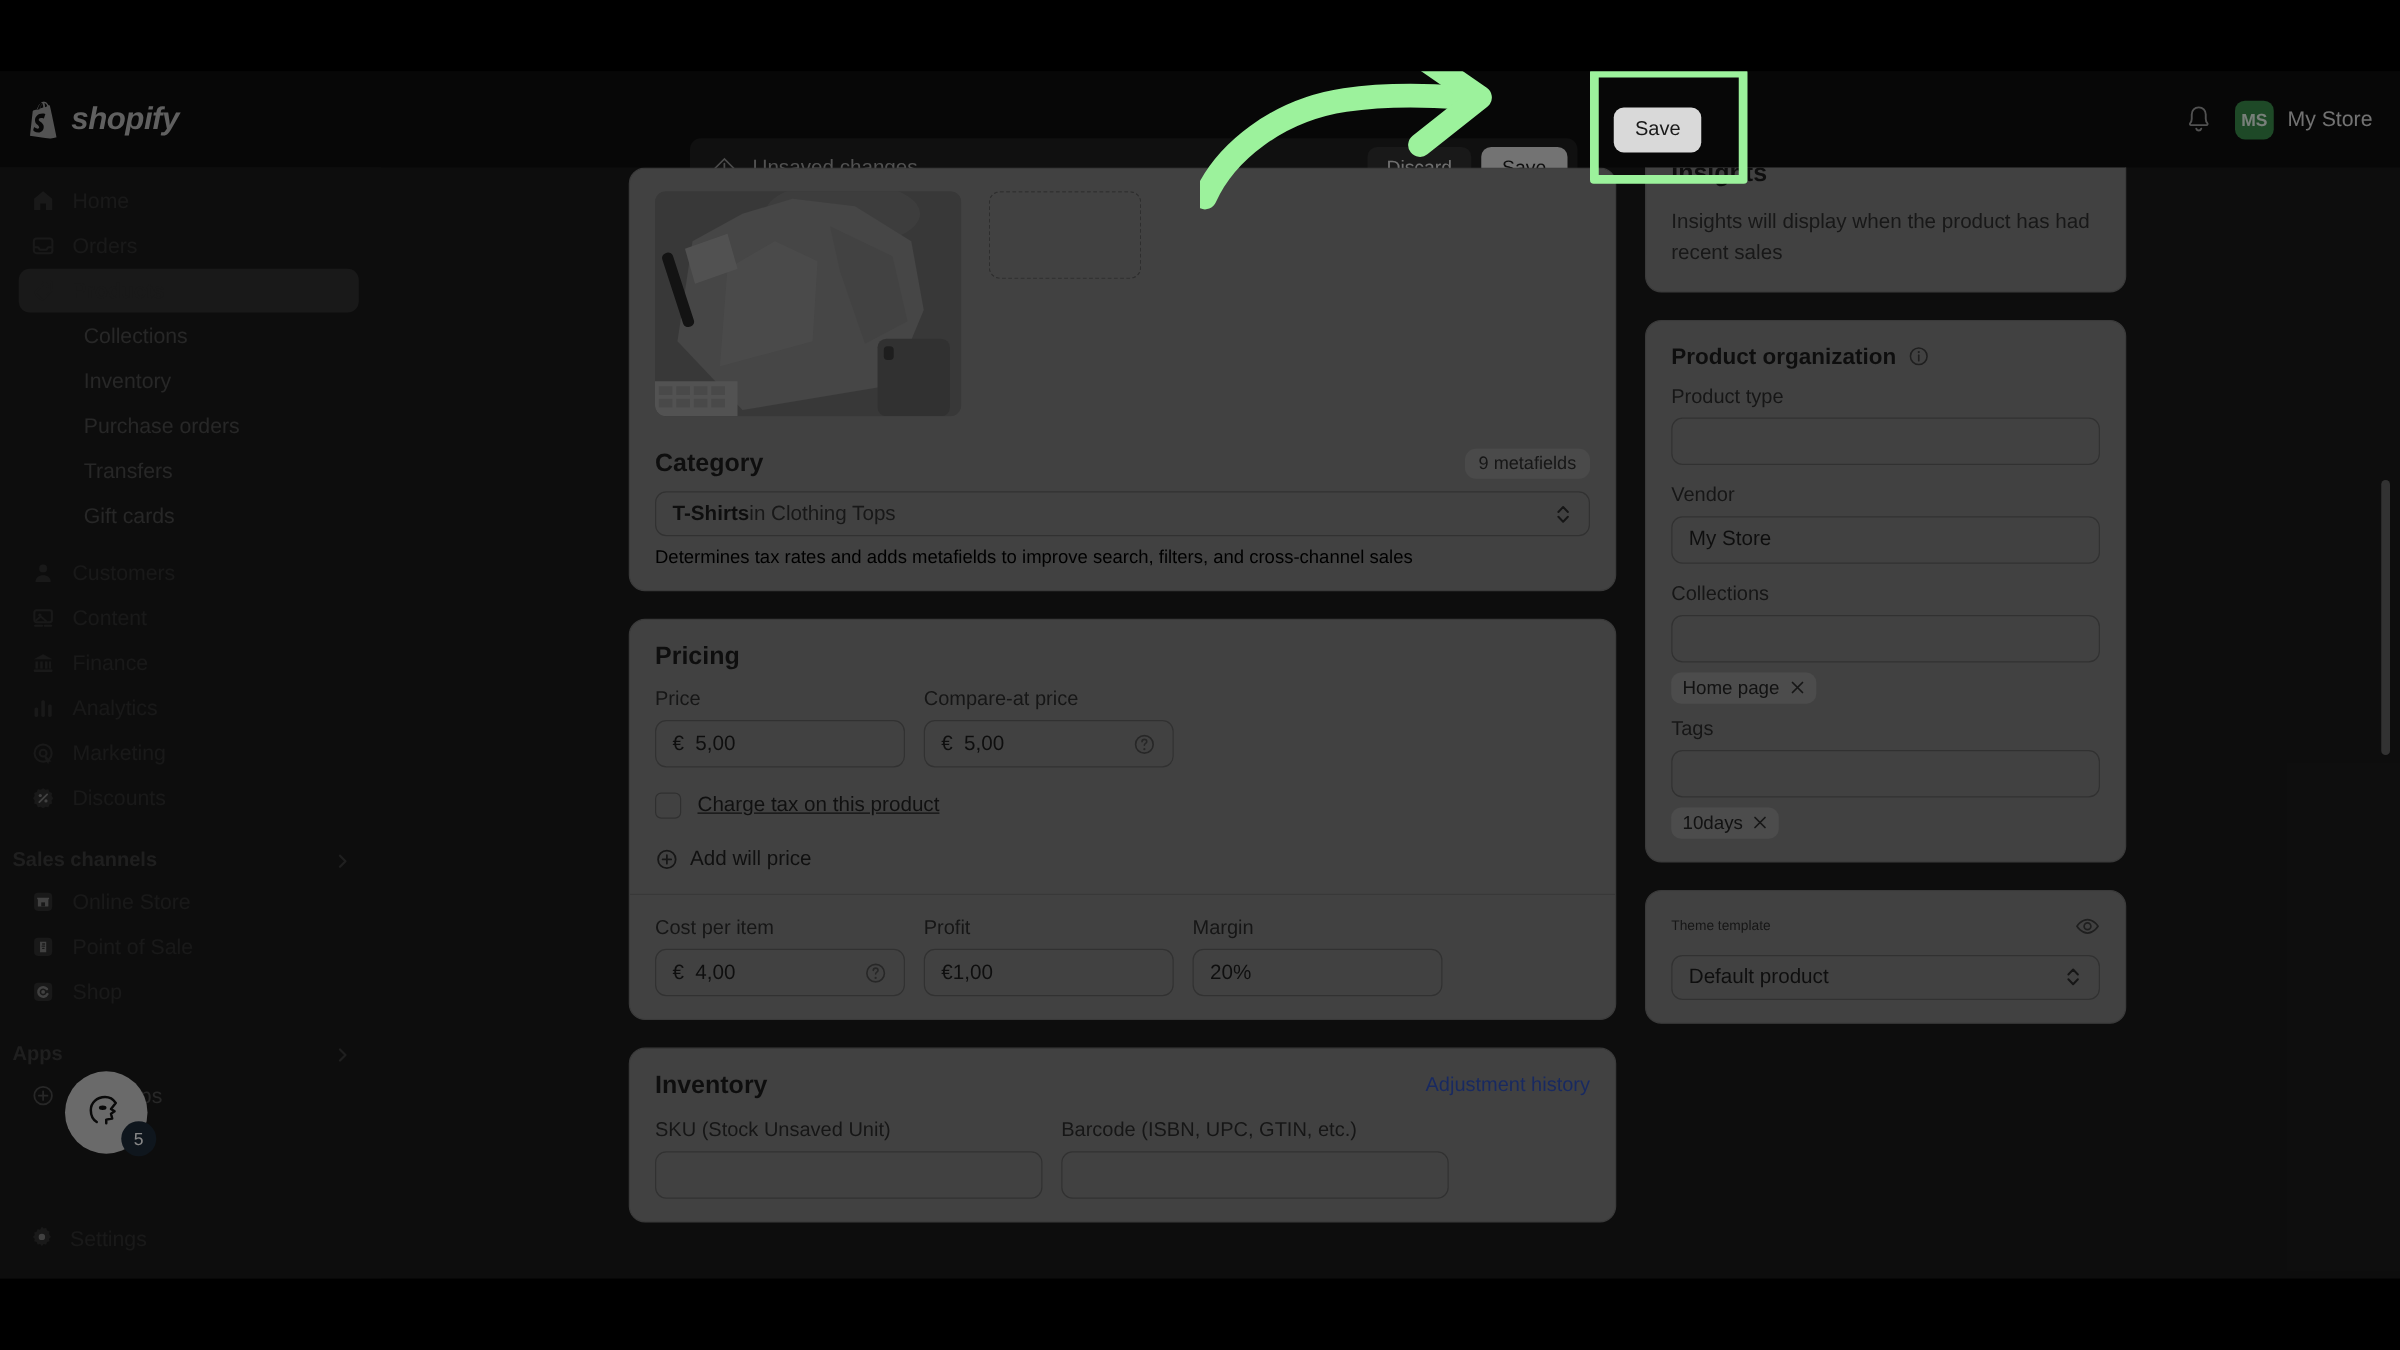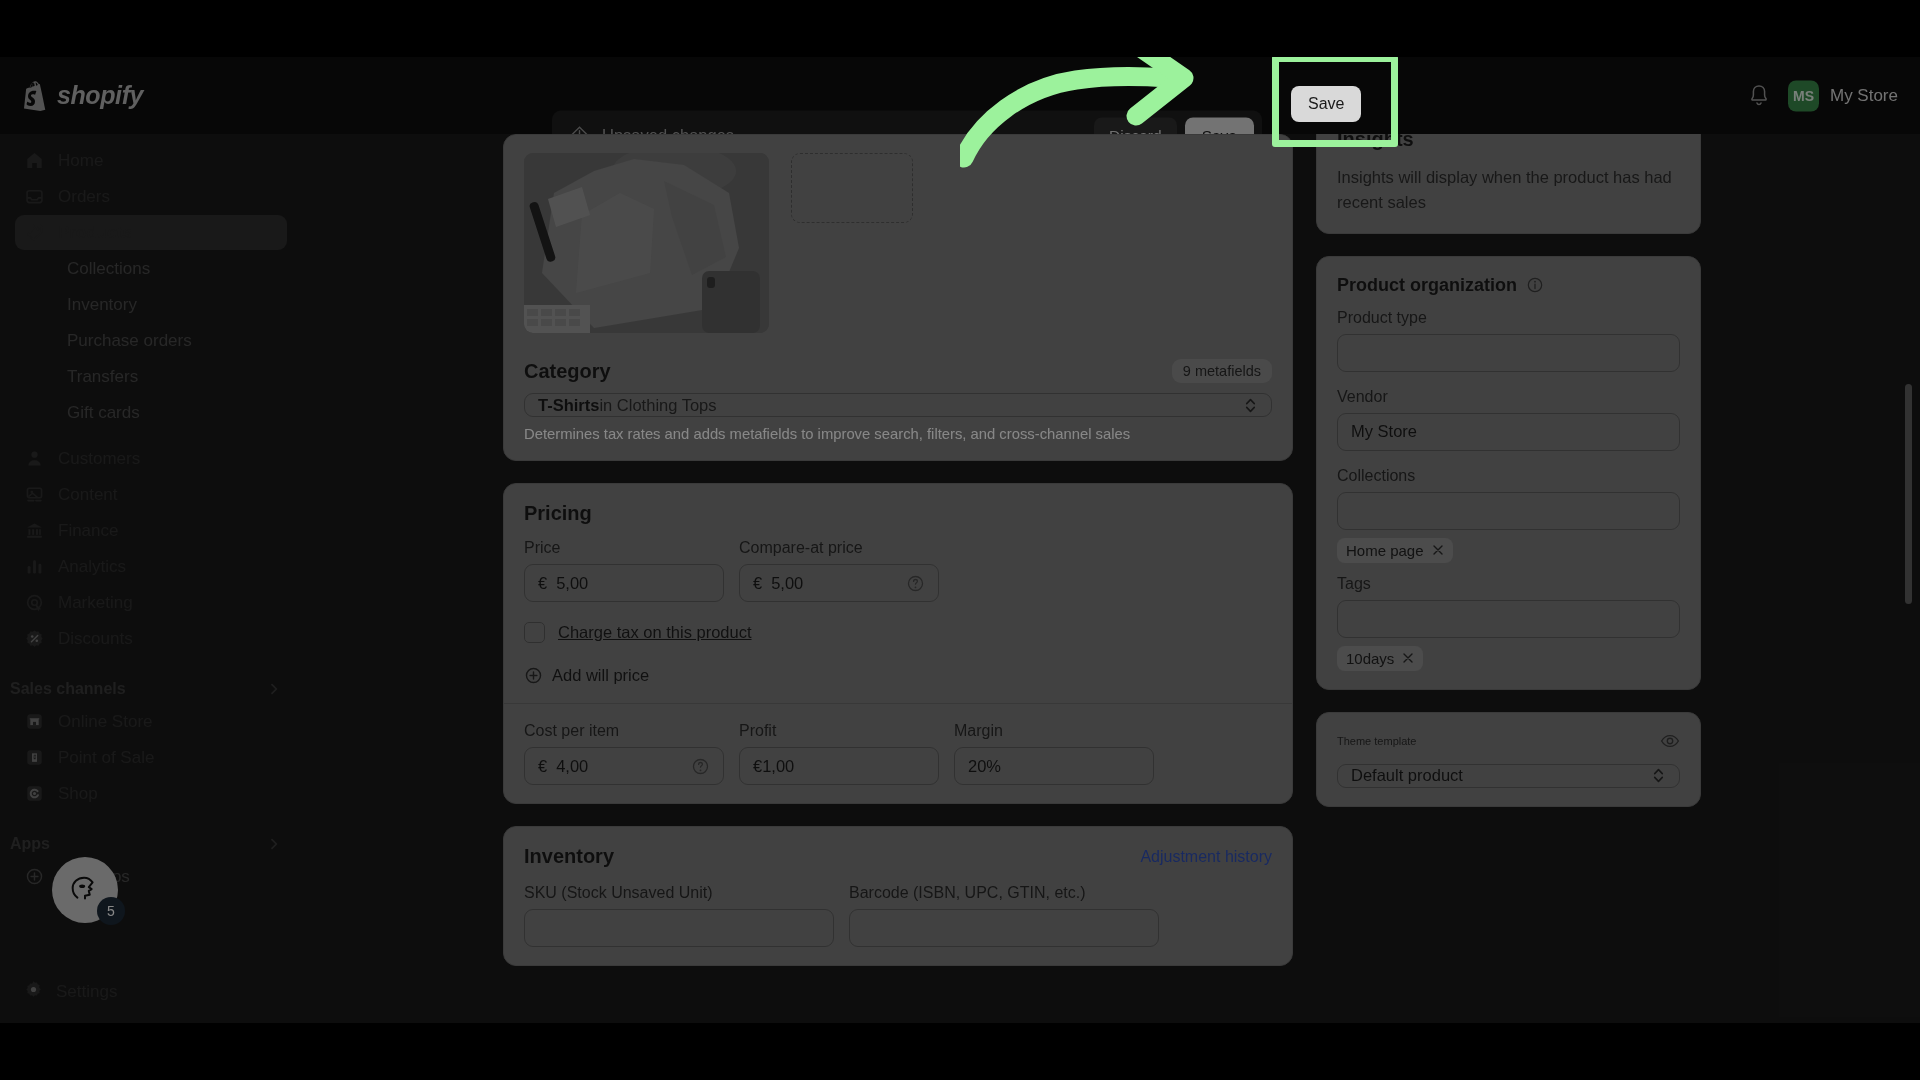--- a/index.html
+++ b/index.html
@@ -142,27 +142,27 @@
   .fld-label { color:#2b2b2b; font-size:16px; margin-bottom:7px; }
   .input {
     background:#7c7c7c; border:1px solid #5d5d5d; border-radius:9px;
     height:38px; display:flex; align-items:center; padding:0 13px;
     color:#1c1c1c; font-size:16.5px; box-sizing:border-box; cursor:text;
   }
   .input .cur { margin-right:9px; }
   .input .q { margin-left:auto; width:19px; height:19px; }
   .select {
     background:#7c7c7c; border:1px solid #5d5d5d; border-radius:9px;
-    height:24px; display:flex; align-items:center; padding:0 13px;
+    height:36px; display:flex; align-items:center; padding:0 13px;
     color:#1c1c1c; font-size:16.5px; box-sizing:border-box; cursor:pointer;
   }
   .select .caret { margin-left:auto; width:15px; height:19px; }
   .row2 { display:flex; gap:15px; }
   .row3 { display:flex; gap:15px; }
-  .hint { color:#ffffff; font-size:14.8px; margin-top:9px; }
+  .hint { color:#000000; font-size:14.8px; margin-top:9px; }
   .badge-pill {
     background:#8d8d8d; color:#2a2a2a; font-size:14.5px;
     border-radius:9px; padding:4px 11px;
   }
   .card-head { display:flex; align-items:center; justify-content:space-between; margin-bottom:12px; }
   .link { color:#2f4fb5; font-size:16px; cursor:pointer; }
   .chk-row { display:flex; align-items:center; gap:13px; margin-top:20px; cursor:pointer; }
   .chkbox { width:19px; height:19px; border:1.6px solid #5a5a5a; border-radius:5px; background:#7c7c7c; }
   .chk-lbl { color:#1f1f1f; font-size:16.5px;text-decoration:underline; }
   .addlink { display:flex; align-items:center; gap:9px; margin-top:23px; cursor:pointer; }

